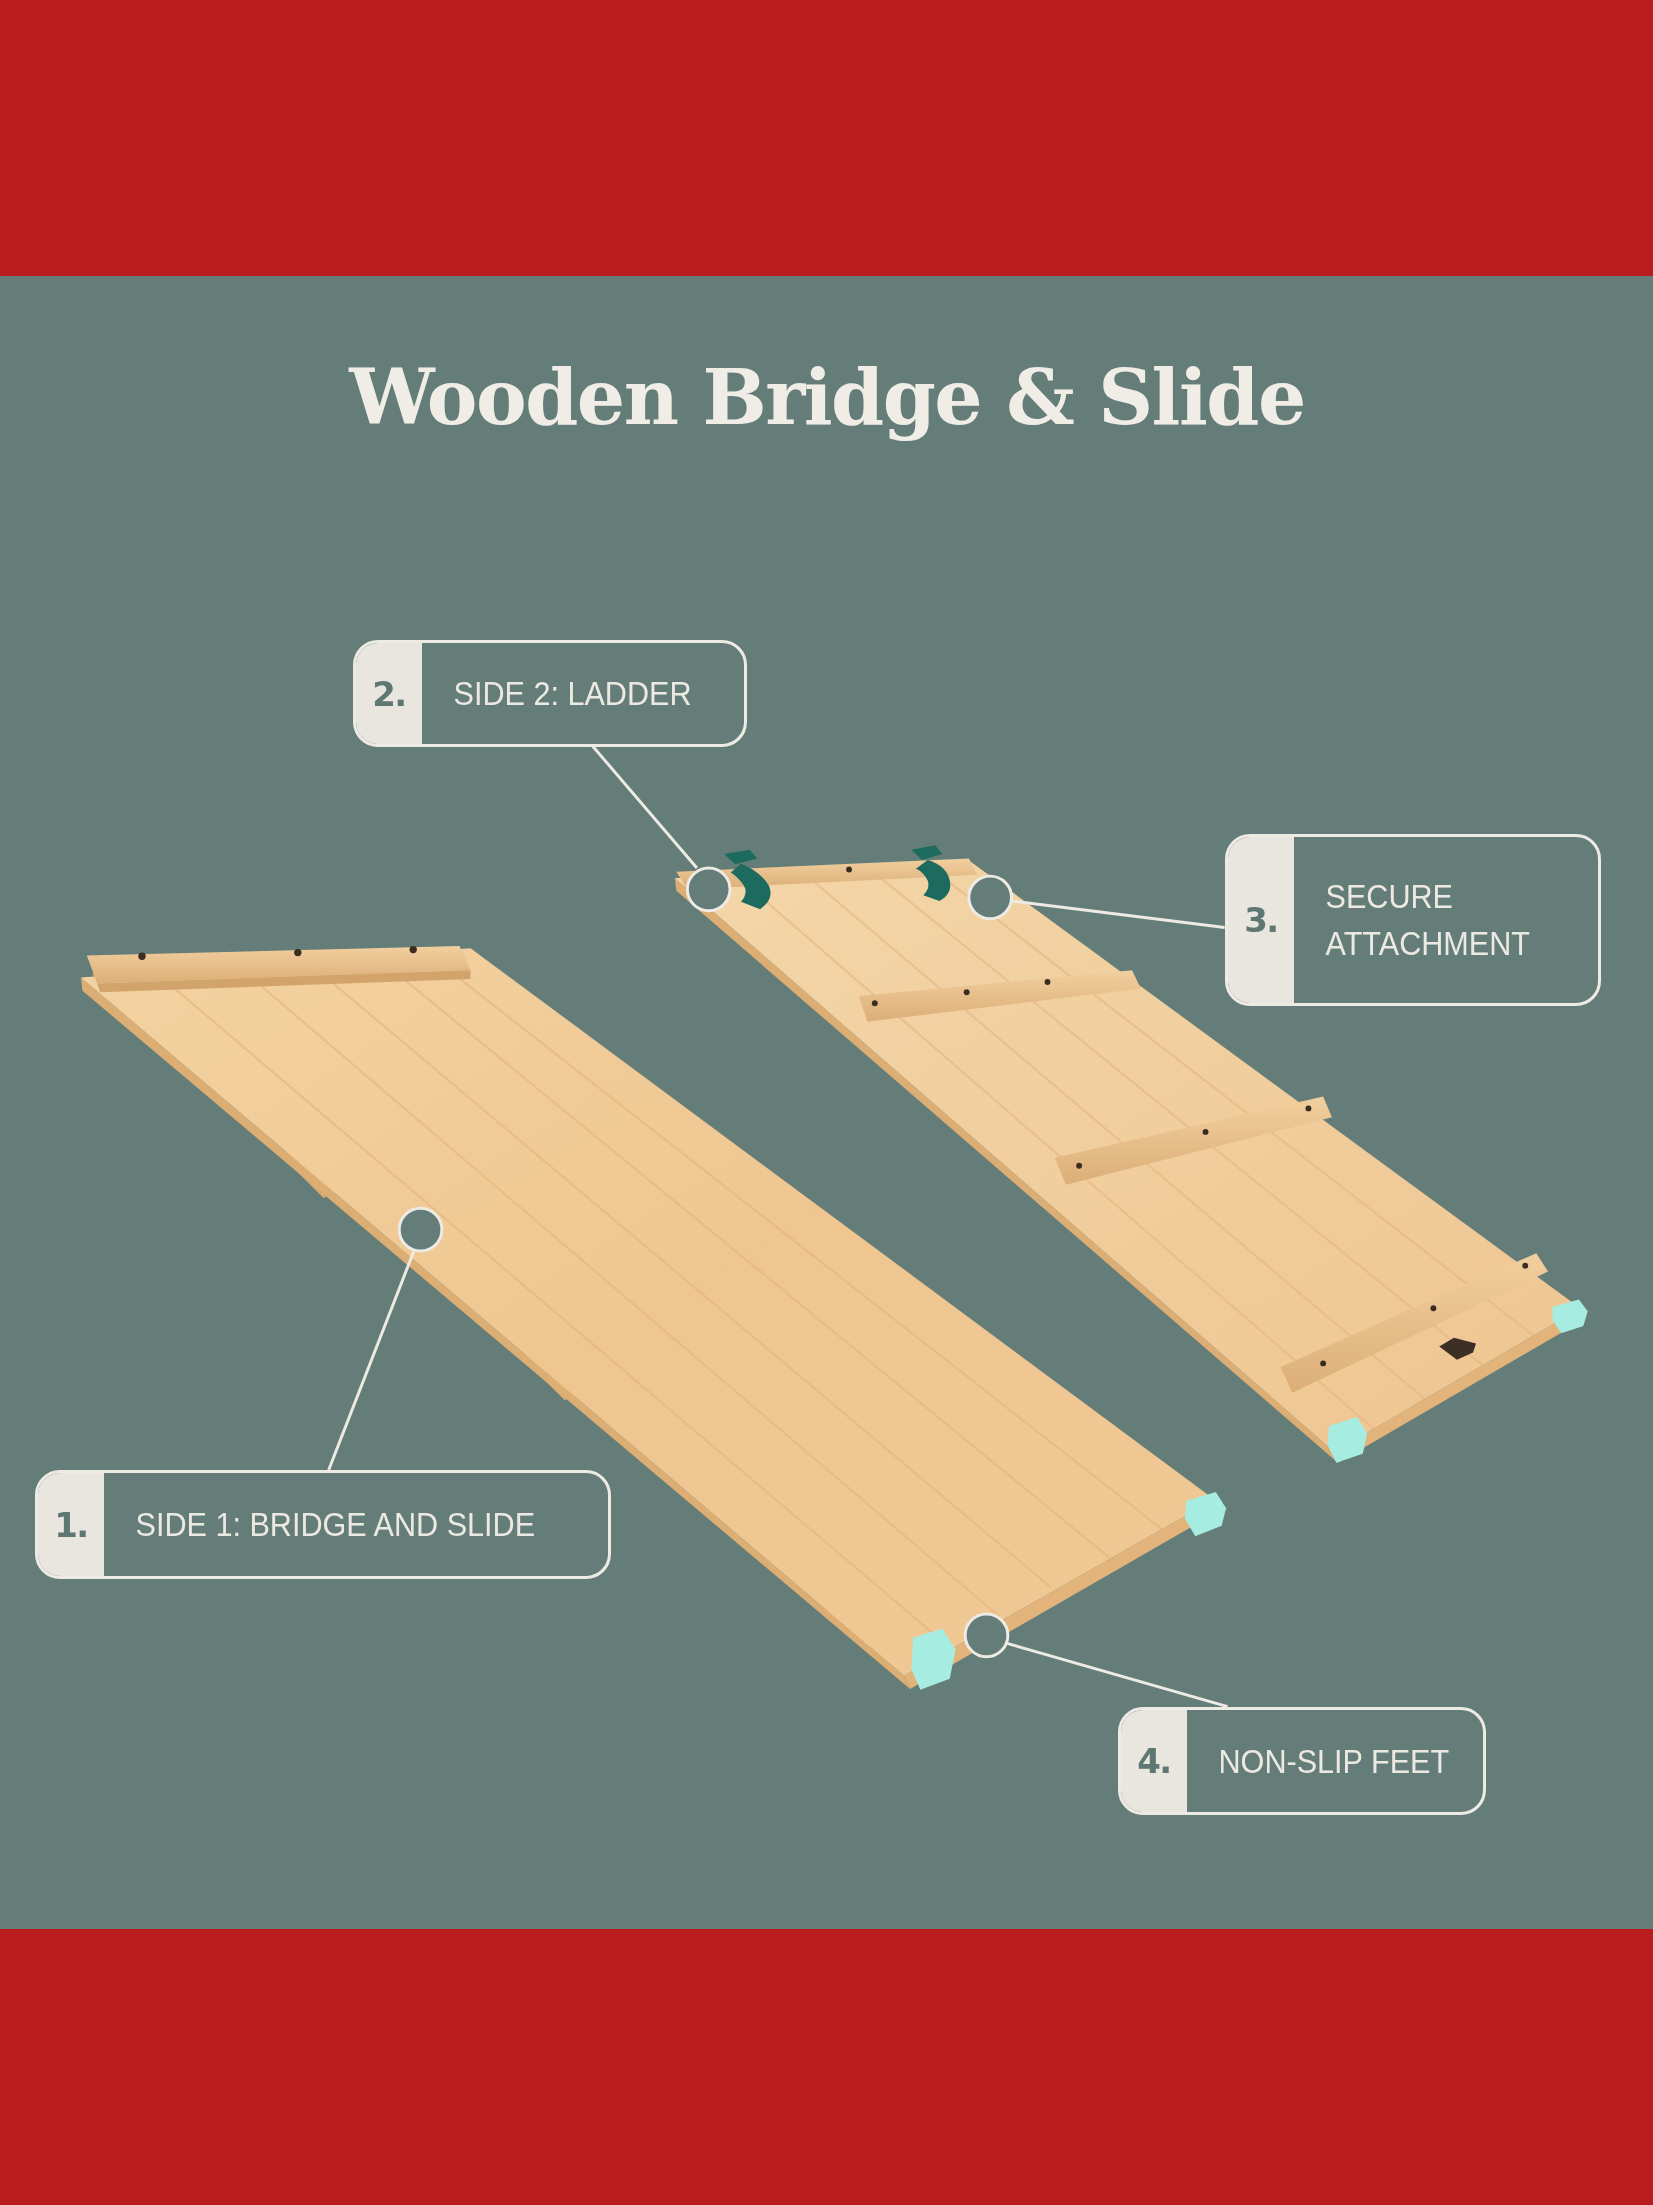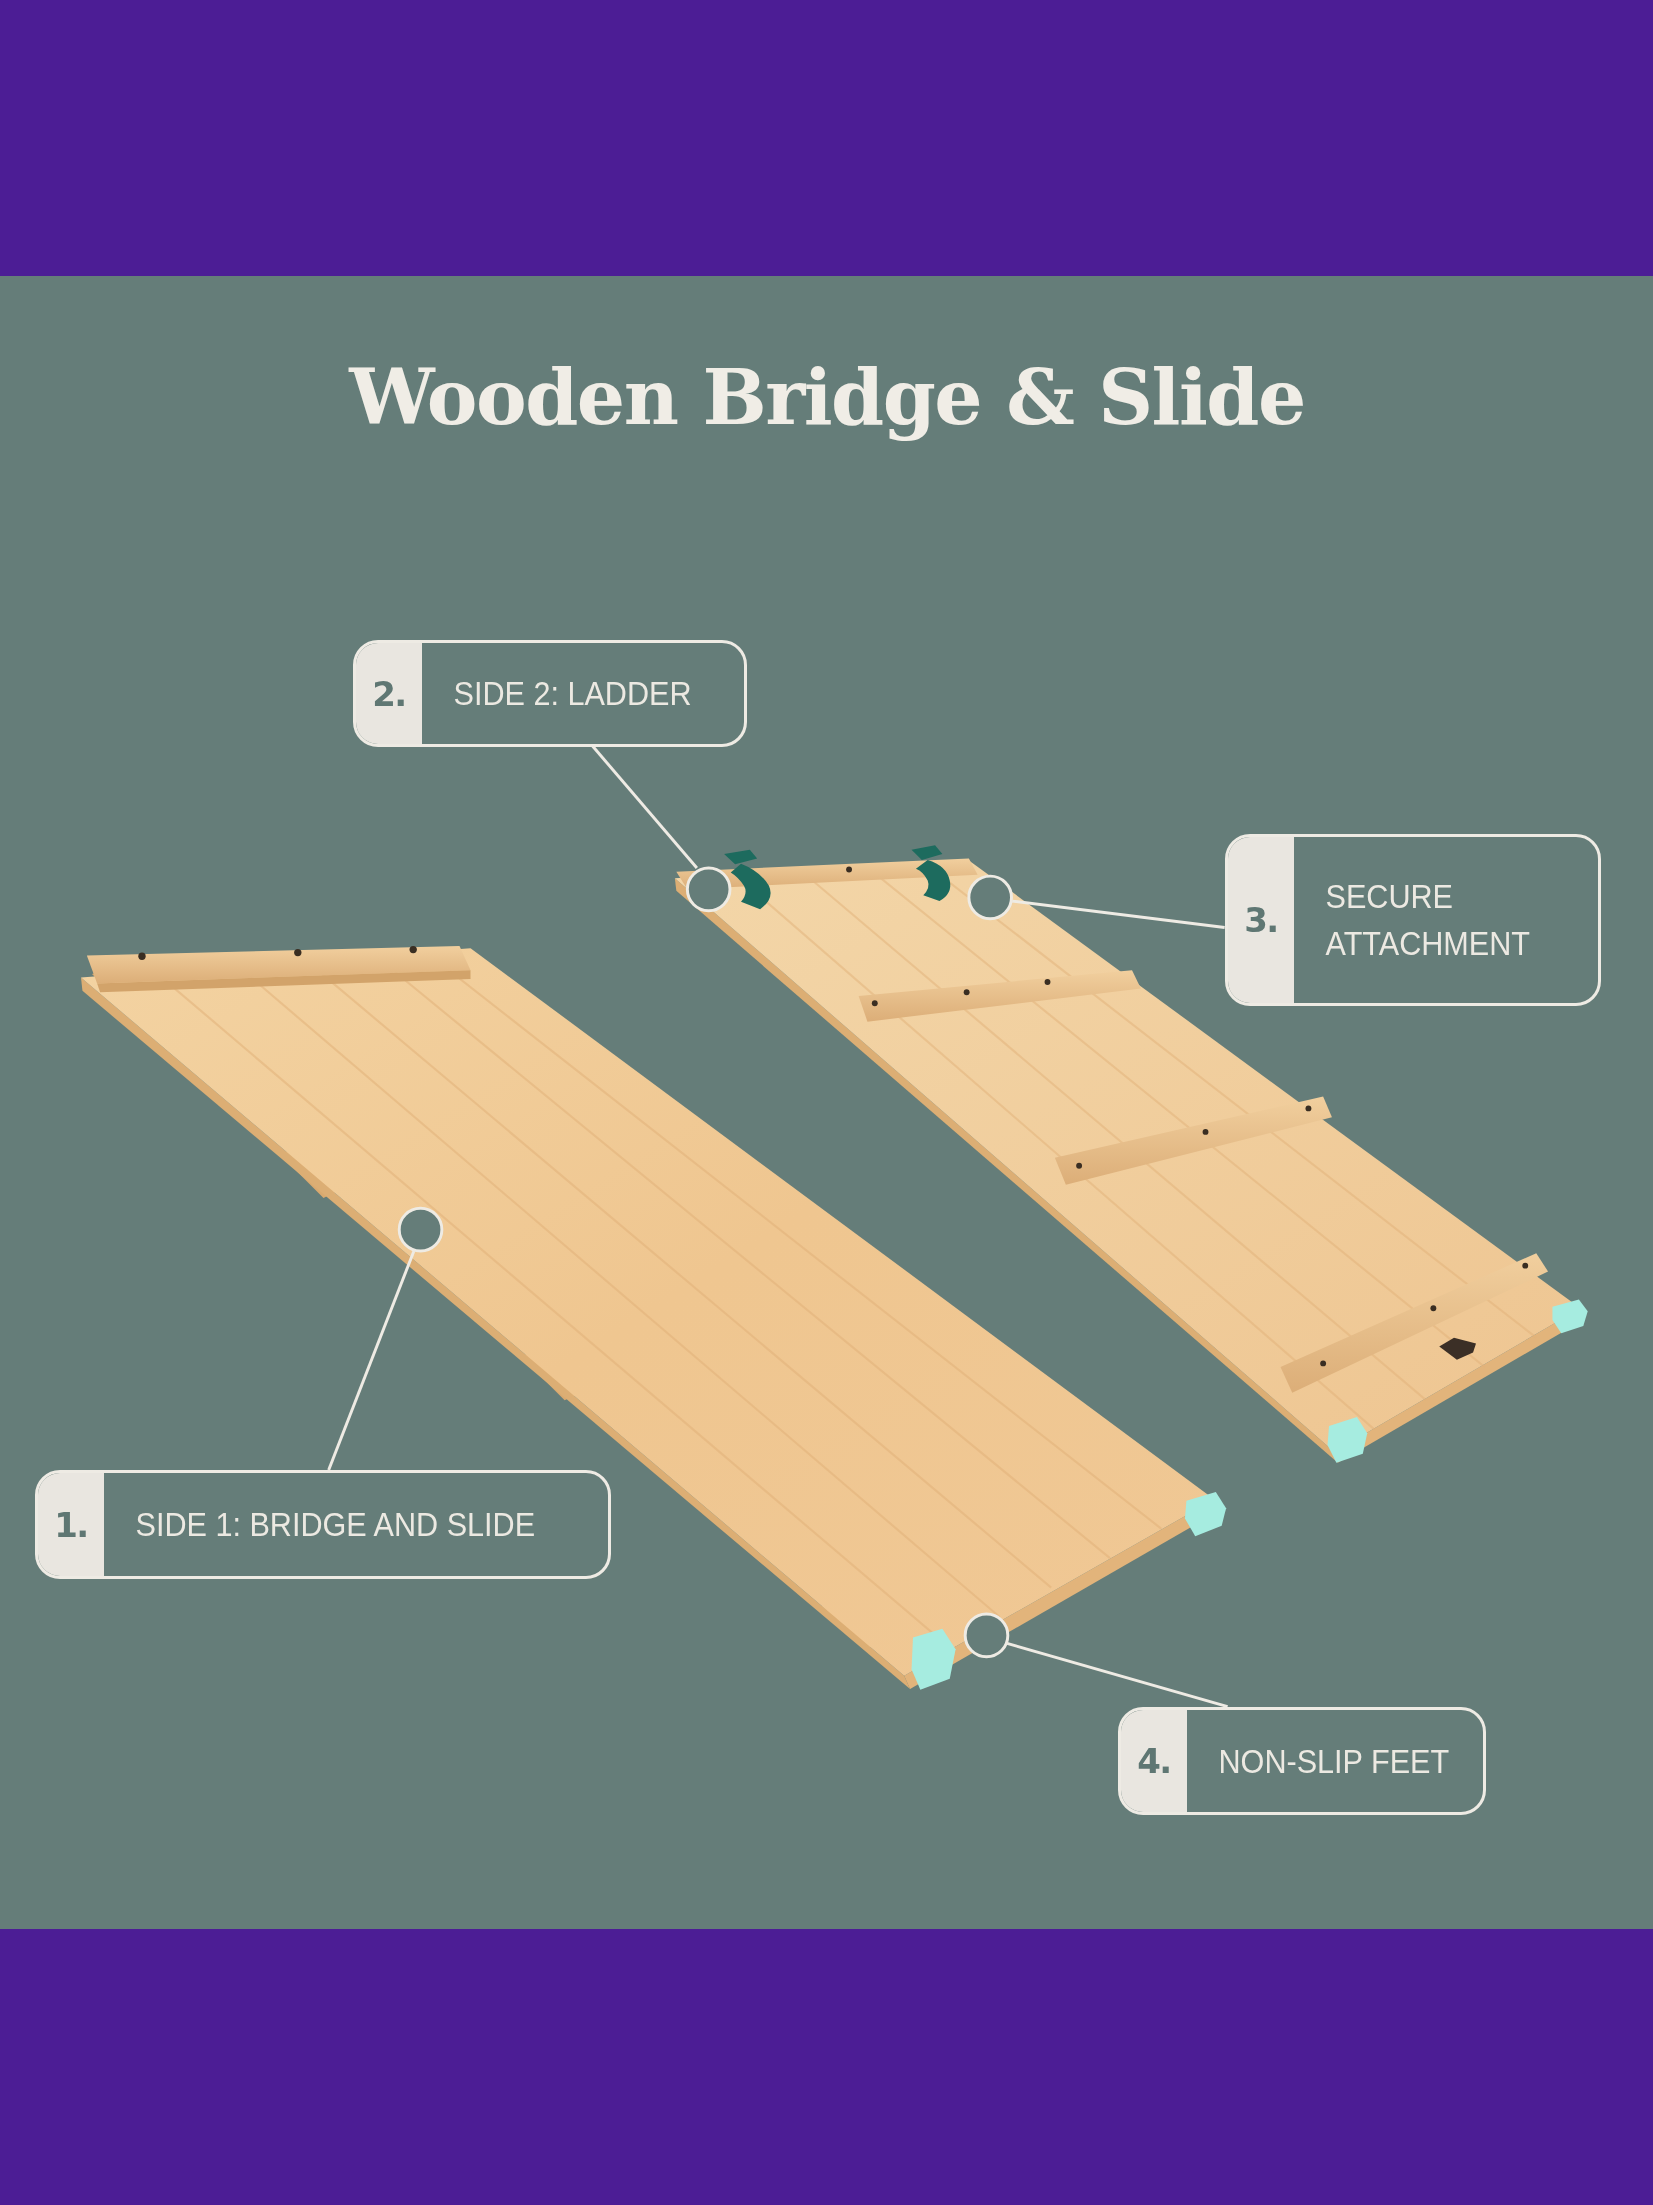--- a/index.html
+++ b/index.html
@@ -1,20 +1,20 @@
 <!DOCTYPE html>
 <html style="font-size:11.8px"><head>
 <meta charset="utf-8">
 <style>
   html, body { margin: 0; padding: 0; background: #ffffff; }
   #canvas {
     position: relative;
     width: 1654px;
     height: 2205px;
-    background: #4c1d95;
+    background: #b91c1c;
     overflow: hidden;
     font-family: "Liberation Sans", sans-serif;
   }
   #panel {
     position: absolute;
     left: 0; top: 276px;
     width: 1654px; height: 1653px;
     background: #657d79;
   }
   #title {

